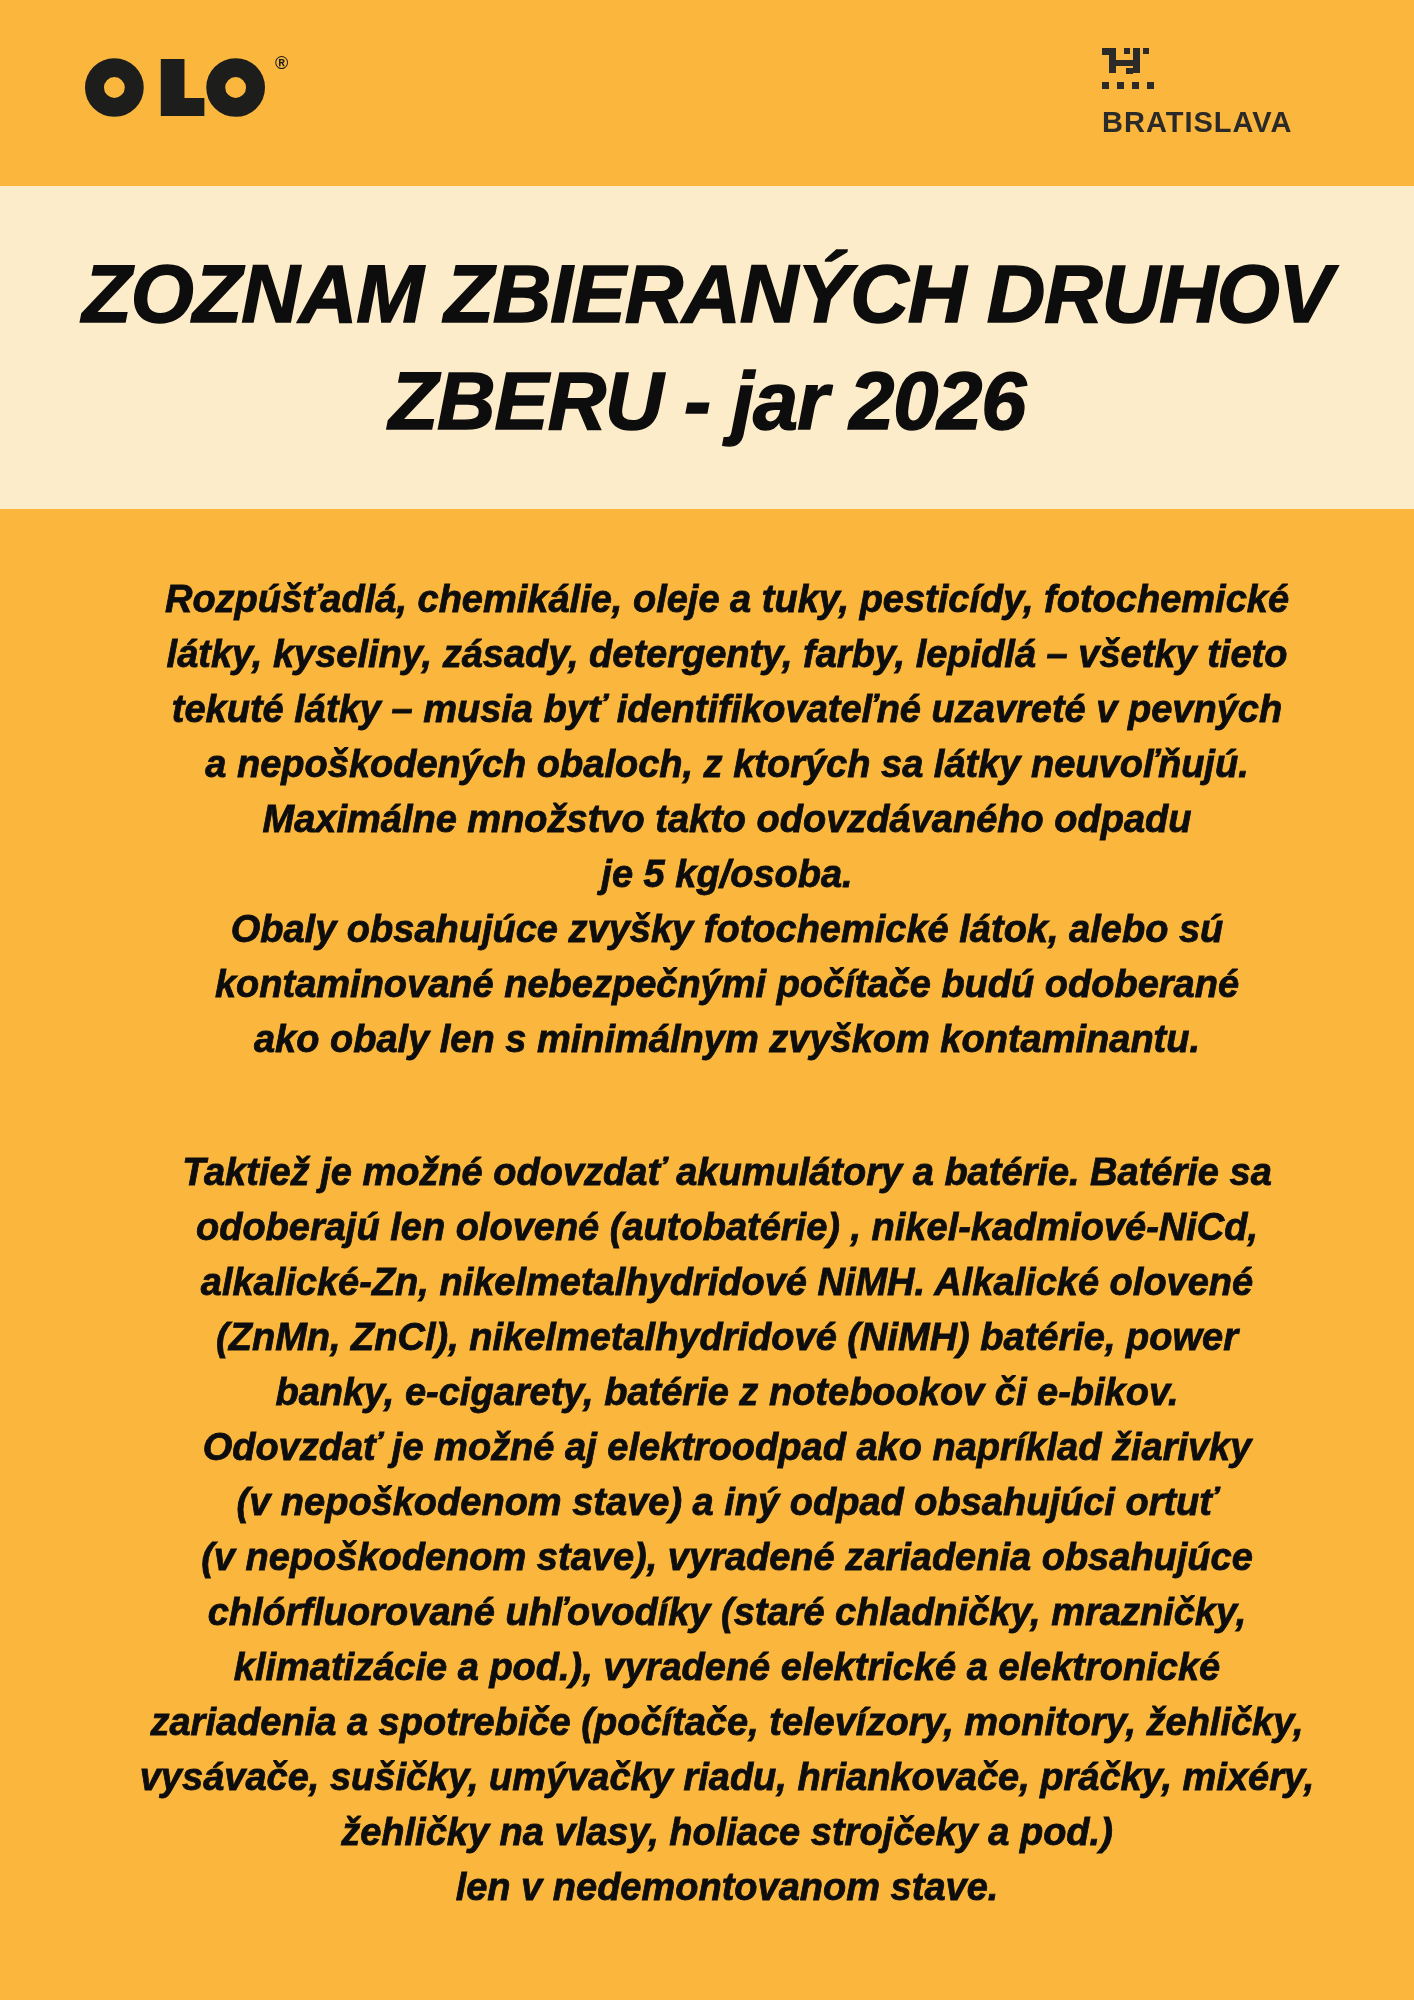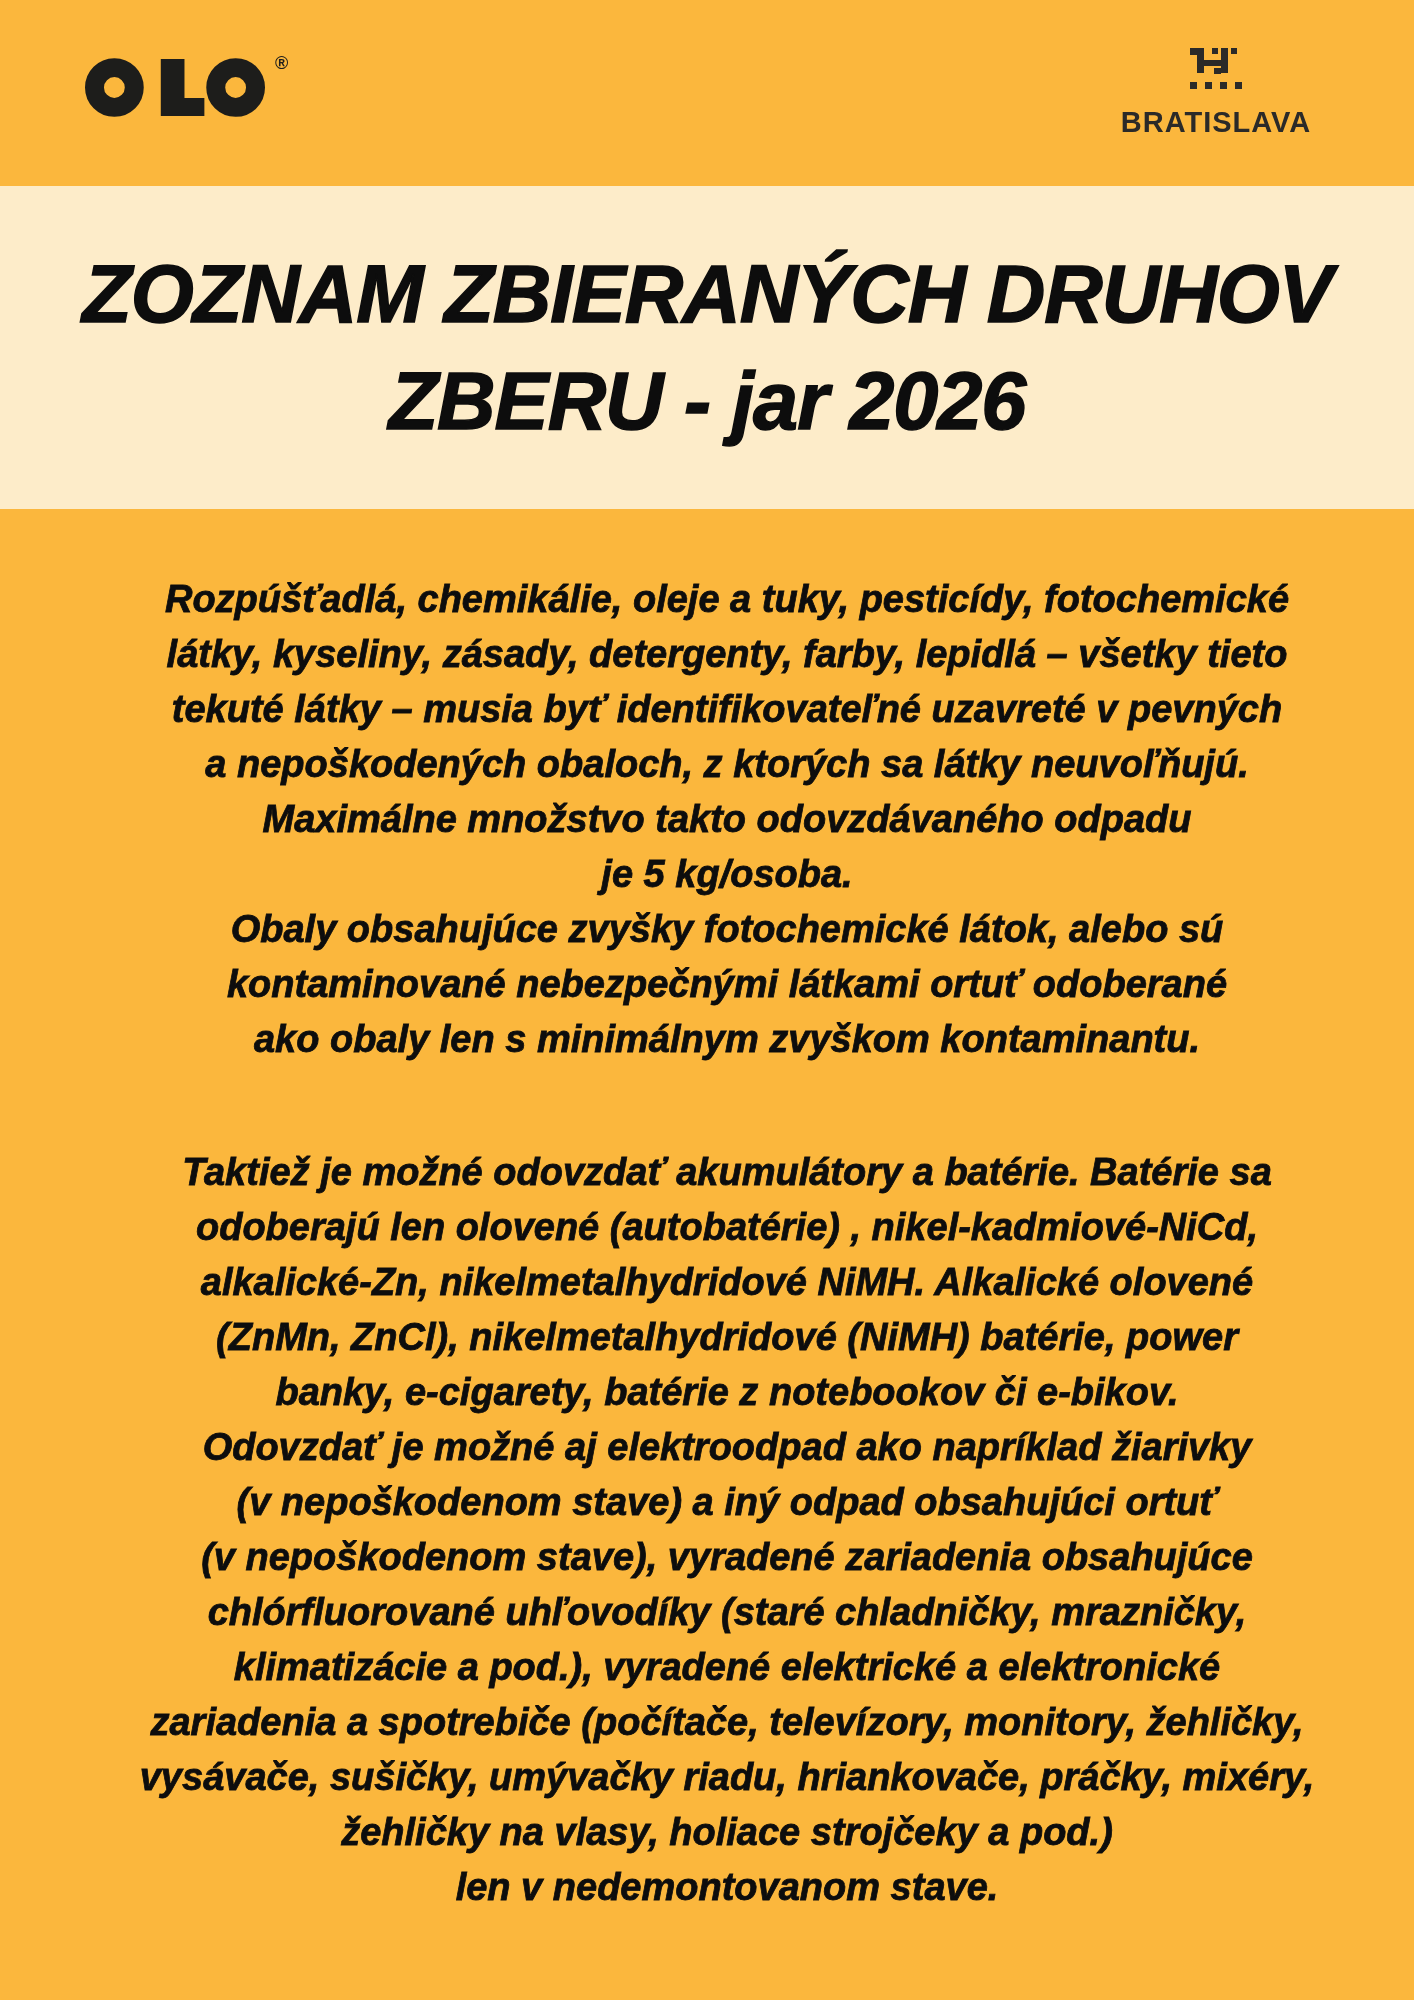--- a/index.html
+++ b/index.html
@@ -31,21 +31,20 @@
     position: absolute;
     left: 190px; top: -4px;
     font-size: 18px;
     font-weight: bold;
     color: #1d1d1b;
   }
   .brat {
     position: absolute;
     left: 1102px; top: 48px;
     width: 228px;
-    text-align: center;
   }
   .brat svg { display: inline-block; }
   .brat-label {
     margin-top: 13px;
     font-size: 29px;
     font-weight: bold;
     letter-spacing: 1px;
     color: #2b2a28;
     white-space: nowrap;
   }
@@ -133,21 +132,21 @@
 
   <div class="content">
     <section class="para para-liquid">
         <div class="line">Rozpúšťadlá, chemikálie, oleje a tuky, pesticídy, fotochemické</div>
         <div class="line">látky, kyseliny, zásady, detergenty, farby, lepidlá – všetky tieto</div>
         <div class="line">tekuté látky – musia byť identifikovateľné uzavreté v pevných</div>
         <div class="line">a nepoškodených obaloch, z ktorých sa látky neuvoľňujú.</div>
         <div class="line">Maximálne množstvo takto odovzdávaného odpadu</div>
         <div class="line">je 5 kg/osoba.</div>
         <div class="line">Obaly obsahujúce zvyšky fotochemické látok, alebo sú</div>
-        <div class="line">kontaminované nebezpečnými látkami ortuť odoberané</div>
+        <div class="line">kontaminované nebezpečnými počítače budú odoberané</div>
         <div class="line">ako obaly len s minimálnym zvyškom kontaminantu.</div>
       </section>
 
     <section class="para para-electro">
         <div class="line">Taktiež je možné odovzdať akumulátory a batérie. Batérie sa</div>
         <div class="line">odoberajú len olovené (autobatérie) , nikel-kadmiové-NiCd,</div>
         <div class="line">alkalické-Zn, nikelmetalhydridové NiMH. Alkalické olovené</div>
         <div class="line">(ZnMn, ZnCl), nikelmetalhydridové (NiMH) batérie, power</div>
         <div class="line">banky, e-cigarety, batérie z notebookov či e-bikov.</div>
         <div class="line">Odovzdať je možné aj elektroodpad ako napríklad žiarivky</div>

